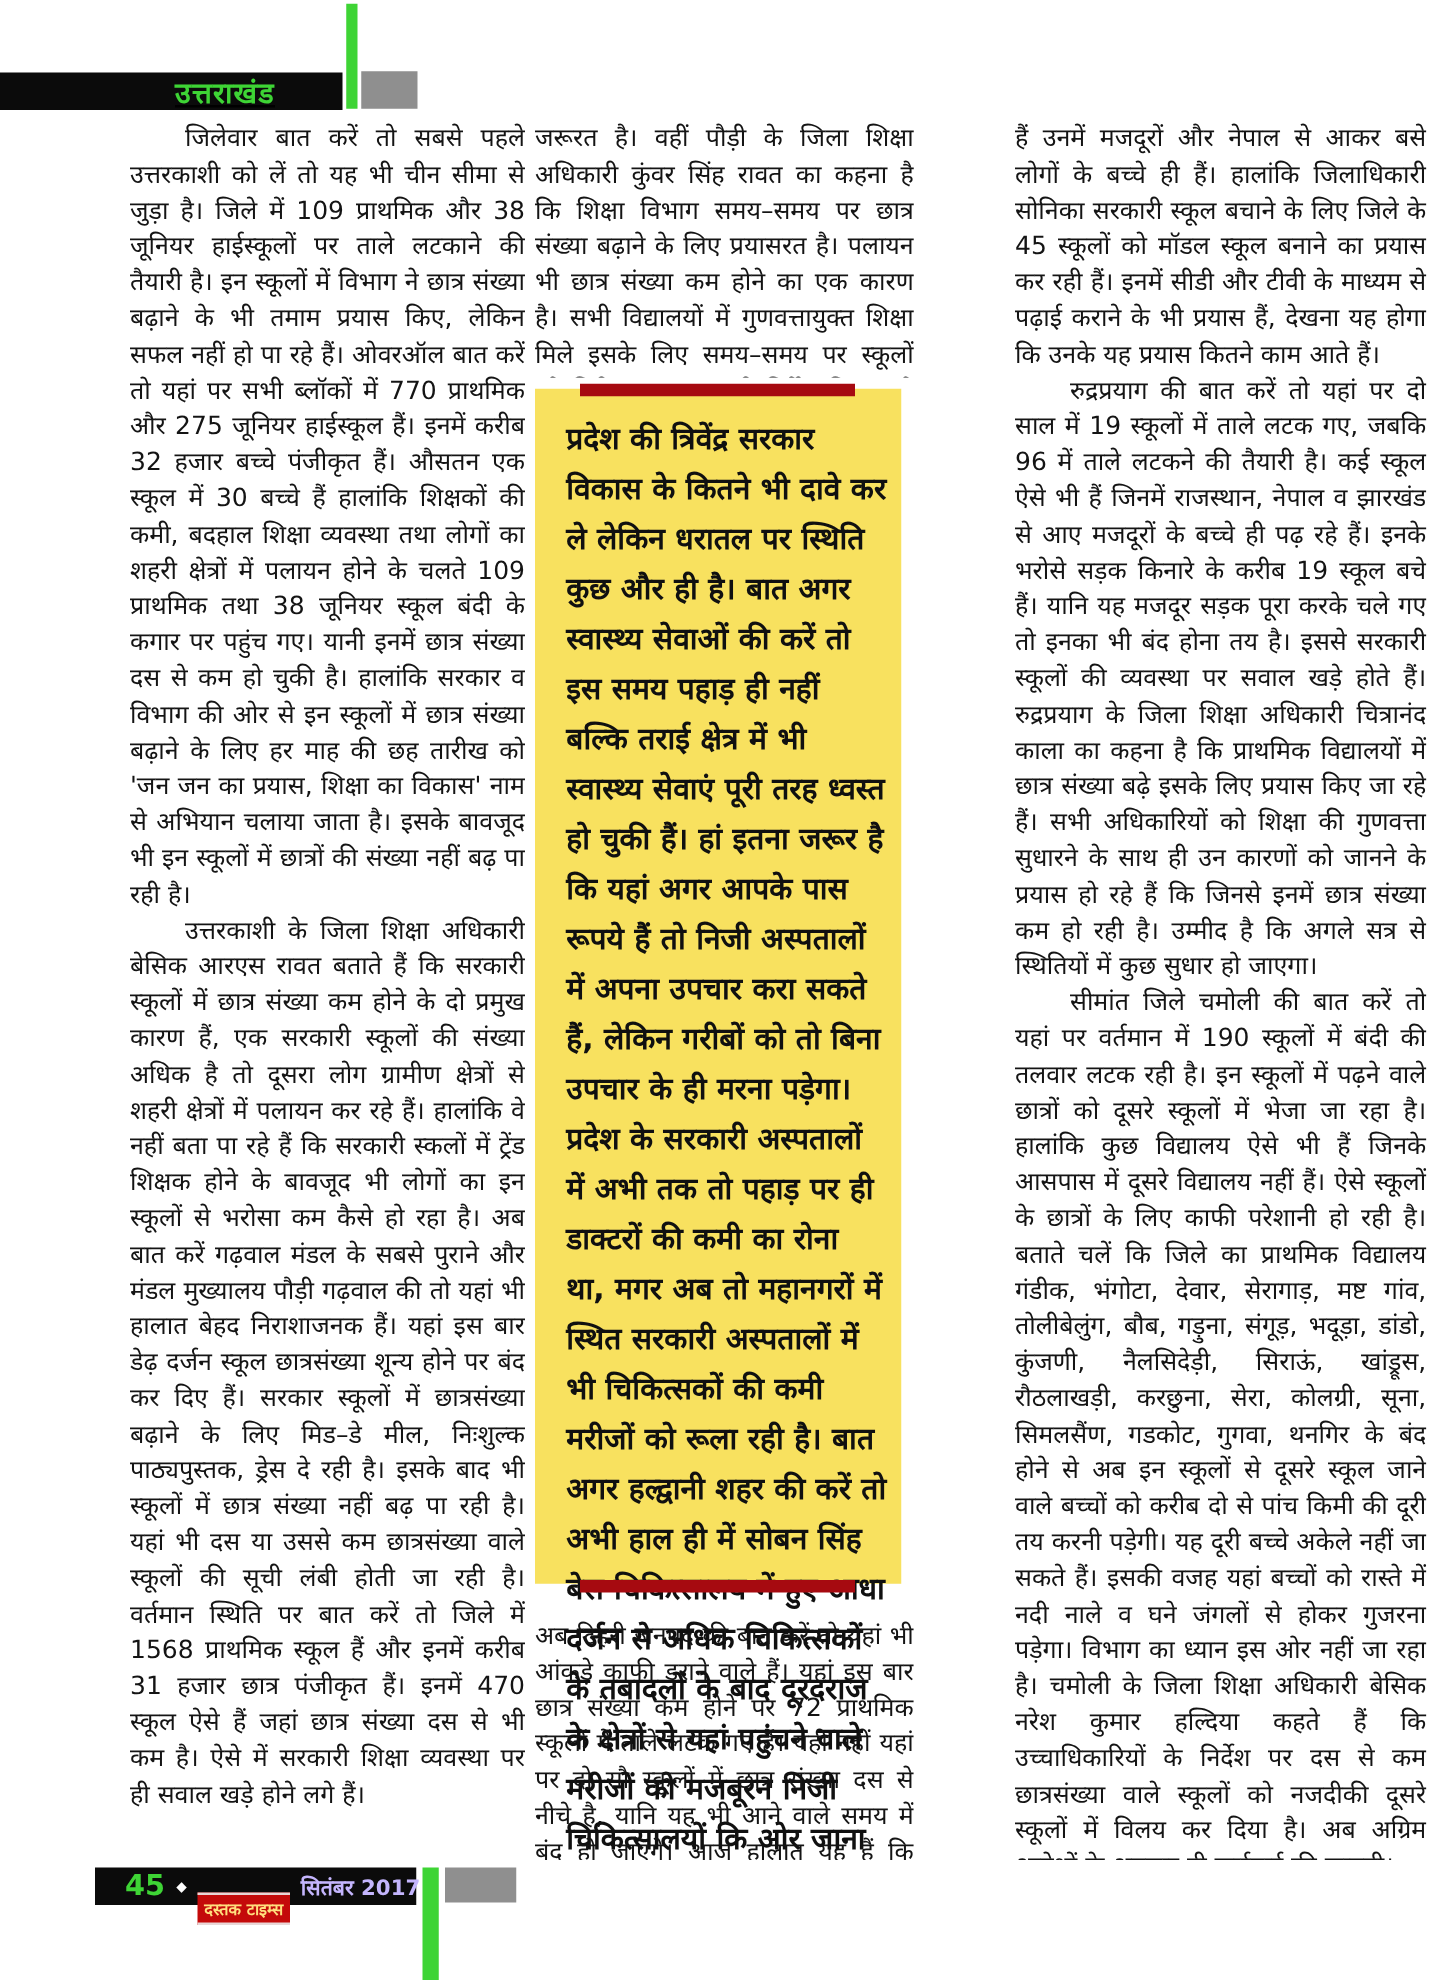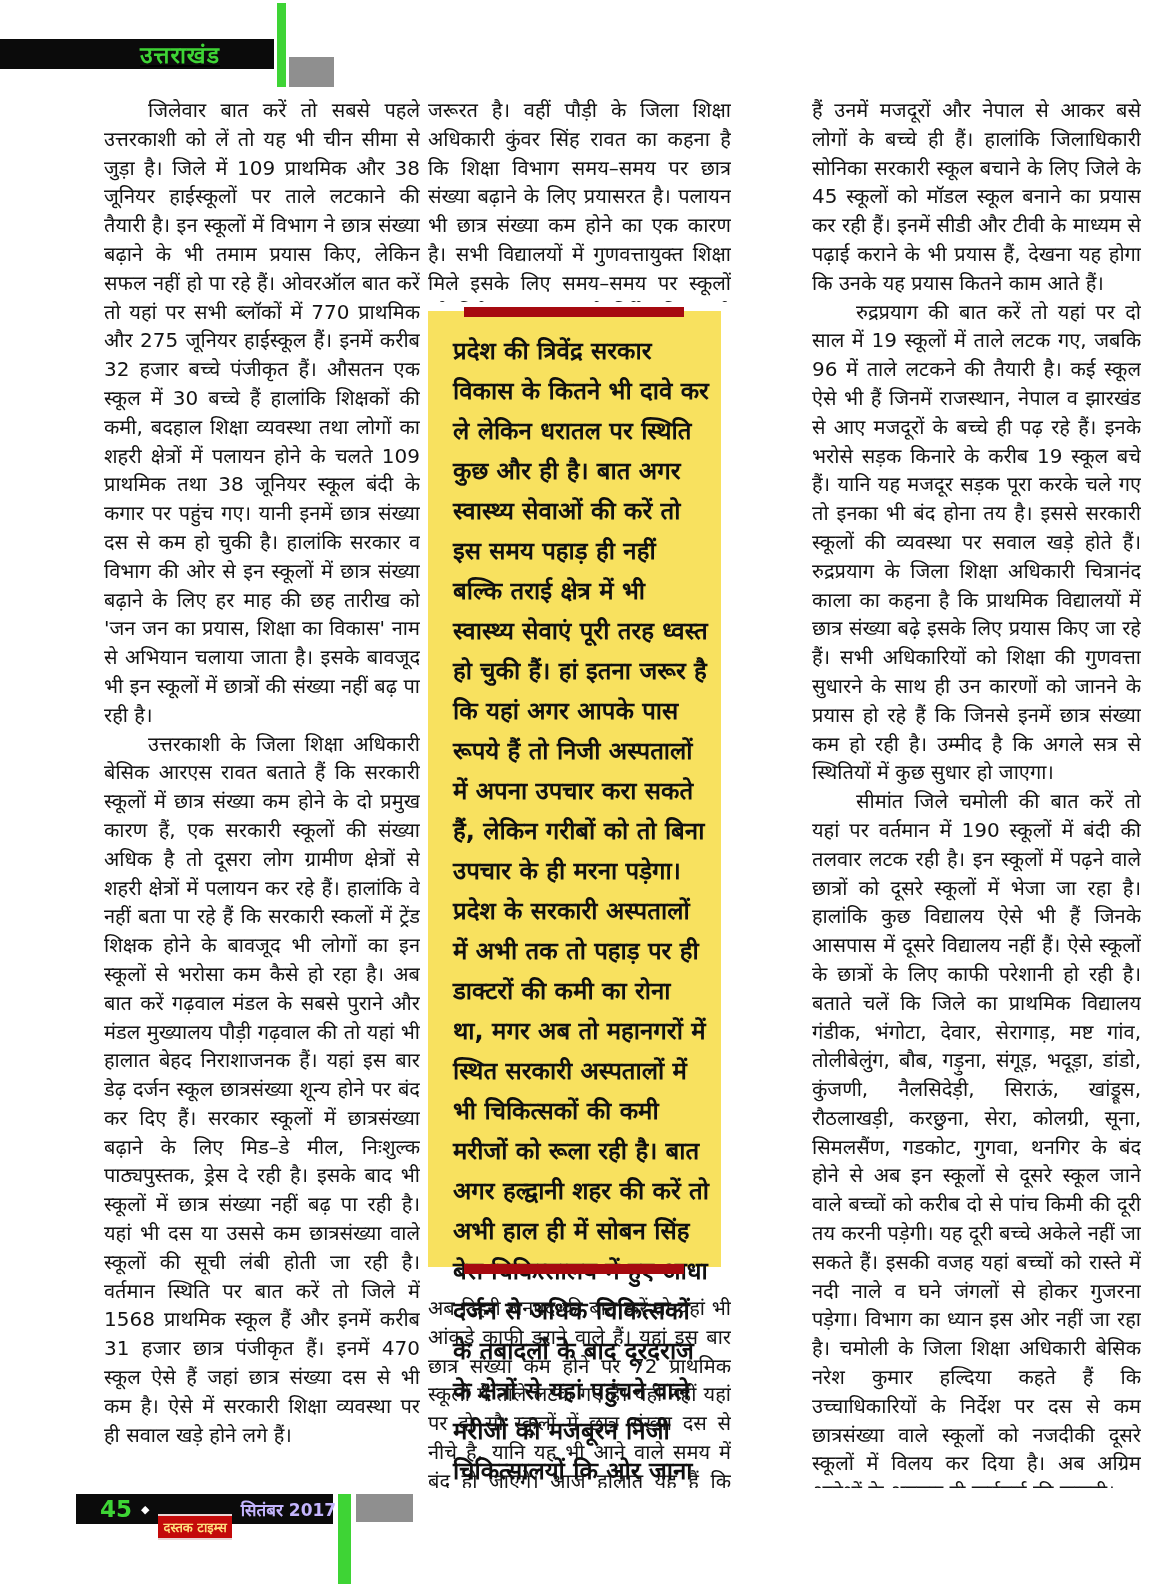--- a/index.html
+++ b/index.html
@@ -1,21 +1,21 @@
 <!DOCTYPE html>
 <html lang="hi"><head>
 <meta charset="utf-8">
 <style>
   * { margin:0; padding:0; box-sizing:border-box; }
   html,body { width:1152px; height:1584px; }
   body { background:#ffffff; font-family:"DejaVu Sans", sans-serif; position:relative; }
   .page { position:absolute; inset:0; background:#ffffff; overflow:hidden; }
 
   
-  .kicker-bar { position:absolute; left:0; top:39px; width:274px; height:30px; background:#0b0b0b;
+  .kicker-bar { position:absolute; left:0; top:58px; width:274px; height:30px; background:#0b0b0b;
                 display:flex; align-items:center; justify-content:center; padding-left:86px;text-decoration:underline; }
   .kicker-text { color:#3ed435; font-size:23px; font-weight:bold; letter-spacing:1px; }
   .vbar { position:absolute; background:#3ed435; }
   .vbar.top { left:277px; top:3px; width:9px; height:84px; }
   .vbar.bottom { left:338px; top:1494px; width:13px; height:90px; }
   .graybox { position:absolute; background:#8f8f8f; }
   .graybox.top { left:289px; top:57px; width:45px; height:30px; }
   .graybox.bottom { left:356px; top:1494px; width:57px; height:28px; }
 
   

